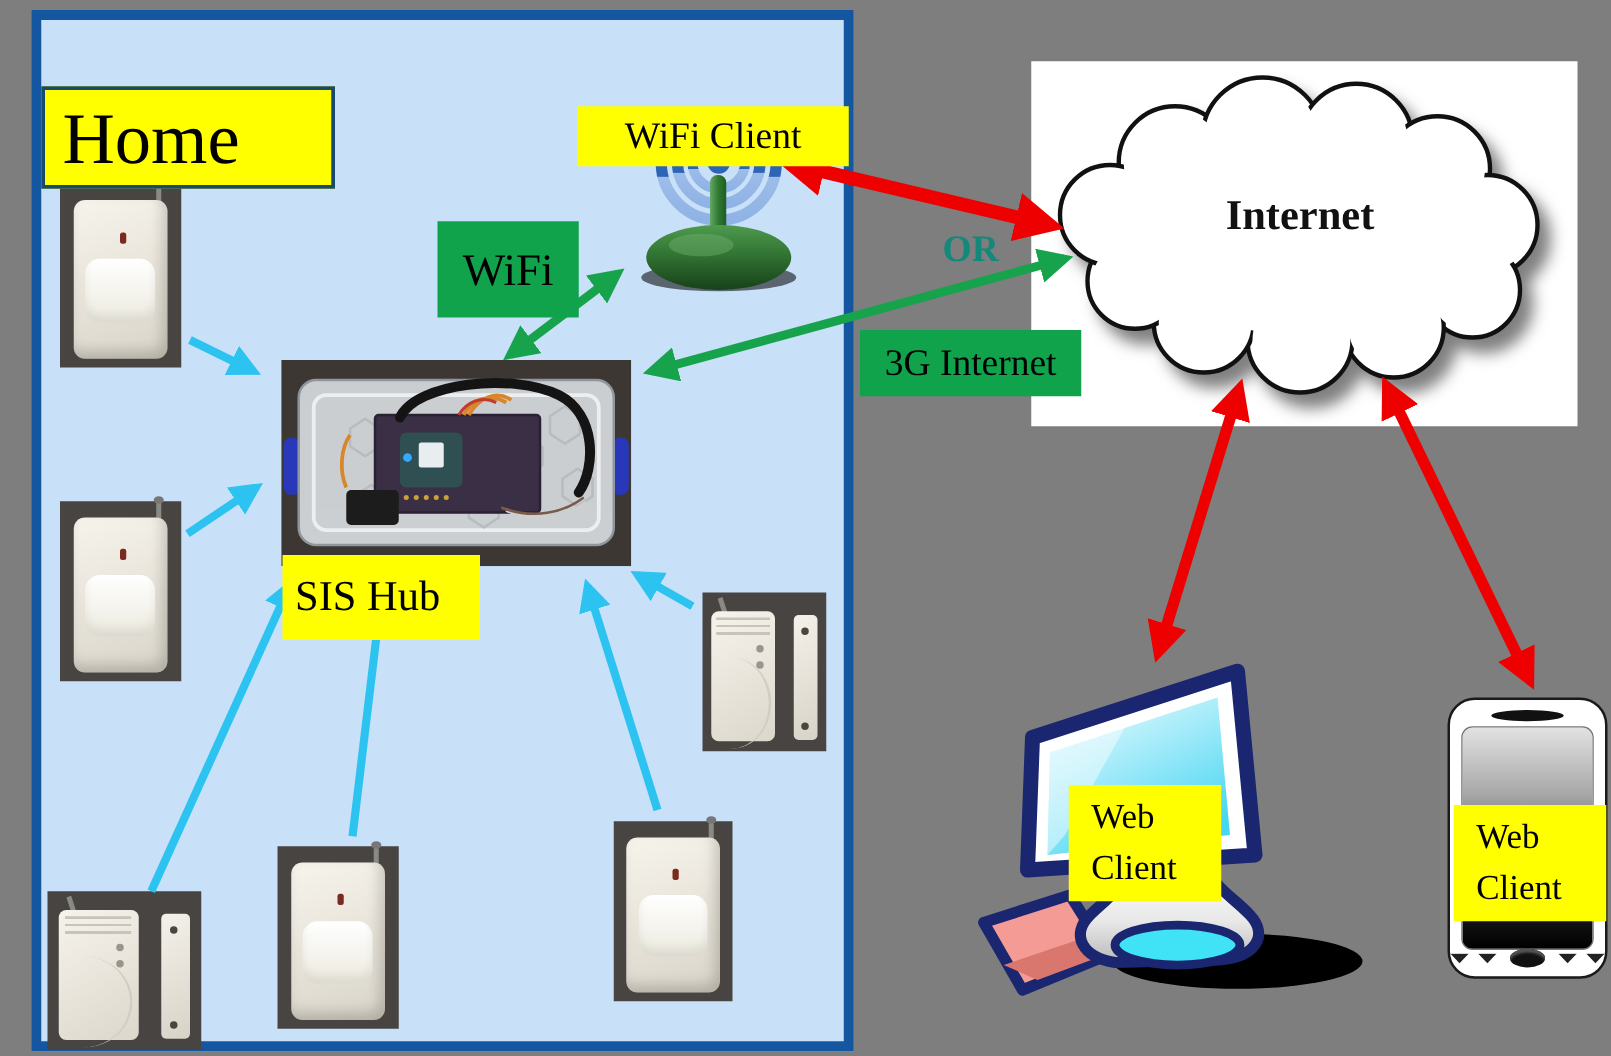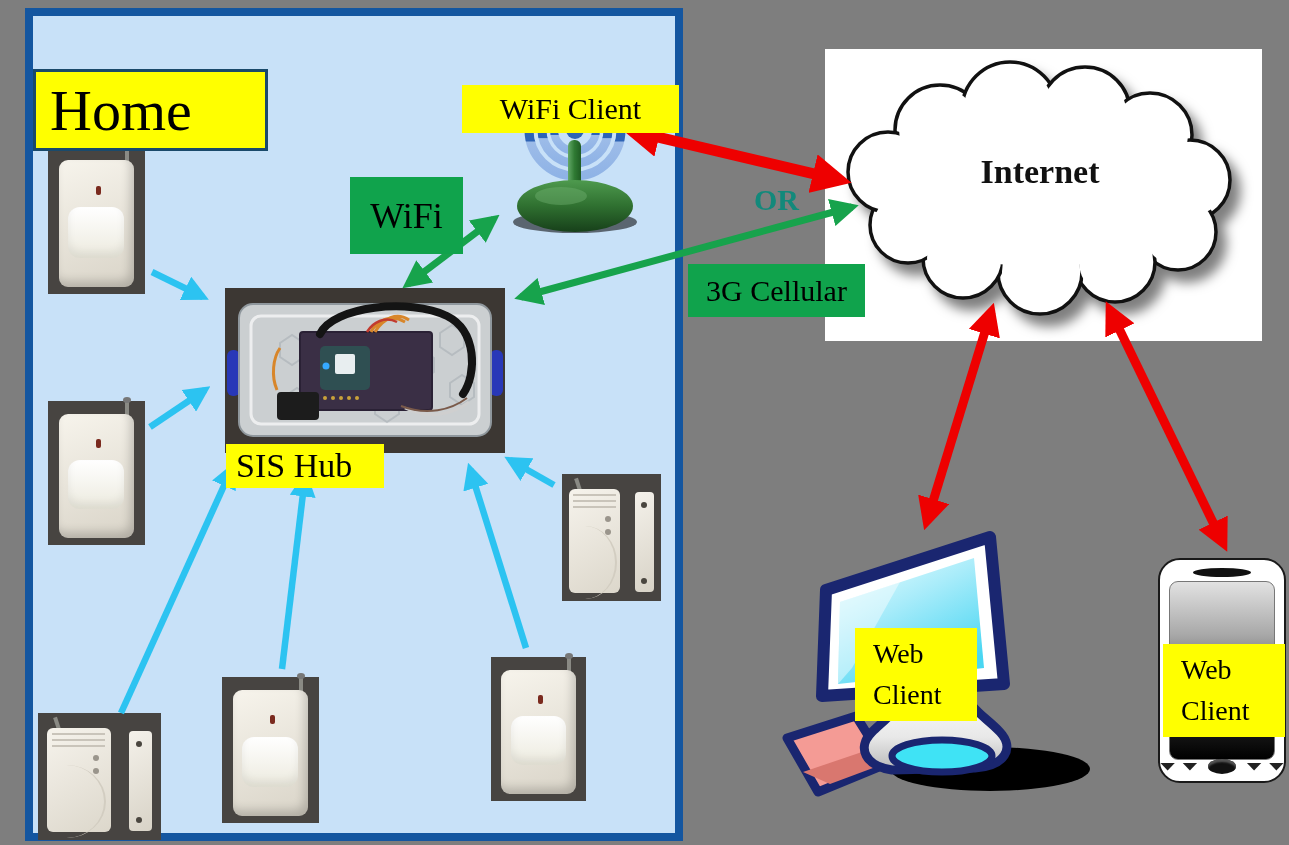--- a/index.html
+++ b/index.html
@@ -11,21 +11,21 @@
   #home-box{left:25px;top:8px;width:642px;height:817px;background:#C8E1F8;border:8px solid #1456A0;}
 
   
   .ylabel{background:#FFFF00;color:#000;display:flex;align-items:center;margin-top:40px;}
   .glabel{background:#10A34C;color:#000;display:flex;align-items:center;justify-content:center;}
 
   #home-title{left:33px;top:29px;width:215px;height:76px;border:3px solid #1A4A6B;
               font-size:58px;padding-left:14px;}
   #wifi-router-label{left:462px;top:45px;width:217px;height:48px;font-size:30px;justify-content:center;}
   #wifi-label{left:350px;top:177px;width:113px;height:77px;font-size:36px;}
-  #sis-hub-label{left:226px;top:404px;width:148px;height:44px;font-size:34px;padding-left:10px;}
+  #sis-hub-label{left:226px;top:404px;width:148px;height:68px;font-size:34px;padding-left:10px;}
   #wireless-sensors-label{left:313px;top:554px;width:160px;height:79px;font-size:29px;
               padding:8px 0 8px 18px;line-height:1.45;}
   #cellular-label{left:688px;top:264px;width:177px;height:53px;font-size:30px;}
   #or-label{left:713px;top:183px;width:70px;height:36px;color:#12897B;font-weight:bold;font-size:30px;margin-left:41px;}
   .client-label{width:104px;height:81px;font-size:28px;padding:6px 0 6px 18px;line-height:1.45;}
   #web-client-desktop-label{left:855px;top:588px;}
   #web-client-phone-label{left:1163px;top:604px;}
 
   
   .photo{background:#474441;}
@@ -314,17 +314,17 @@
       <line x1="991" y1="312" x2="927" y2="521" stroke-width="9" marker-start="url(#mRed)" marker-end="url(#mRed)"></line>
       <line x1="1110" y1="310" x2="1223" y2="543" stroke-width="9" marker-start="url(#mRed)" marker-end="url(#mRed)"></line>
     </g>
   </svg>
 
   <div id="home-title" class="abs ylabel lab">Home</div>
   <div id="wifi-router-label" class="abs ylabel lab">WiFi Client</div>
   <div id="wifi-label" class="abs glabel lab">WiFi</div>
   <div id="sis-hub-label" class="abs ylabel lab">SIS Hub</div>
   <div id="or-label" class="abs lab">OR</div>
-  <div id="cellular-label" class="abs glabel lab">3G Cellular</div>
+  <div id="cellular-label" class="abs glabel lab">3G Internet</div>
   <div id="web-client-desktop-label" class="abs ylabel lab client-label">Web Client</div>
   <div id="web-client-phone-label" class="abs ylabel lab client-label">Web Client</div>
 
 </div>
 
 </body></html>

